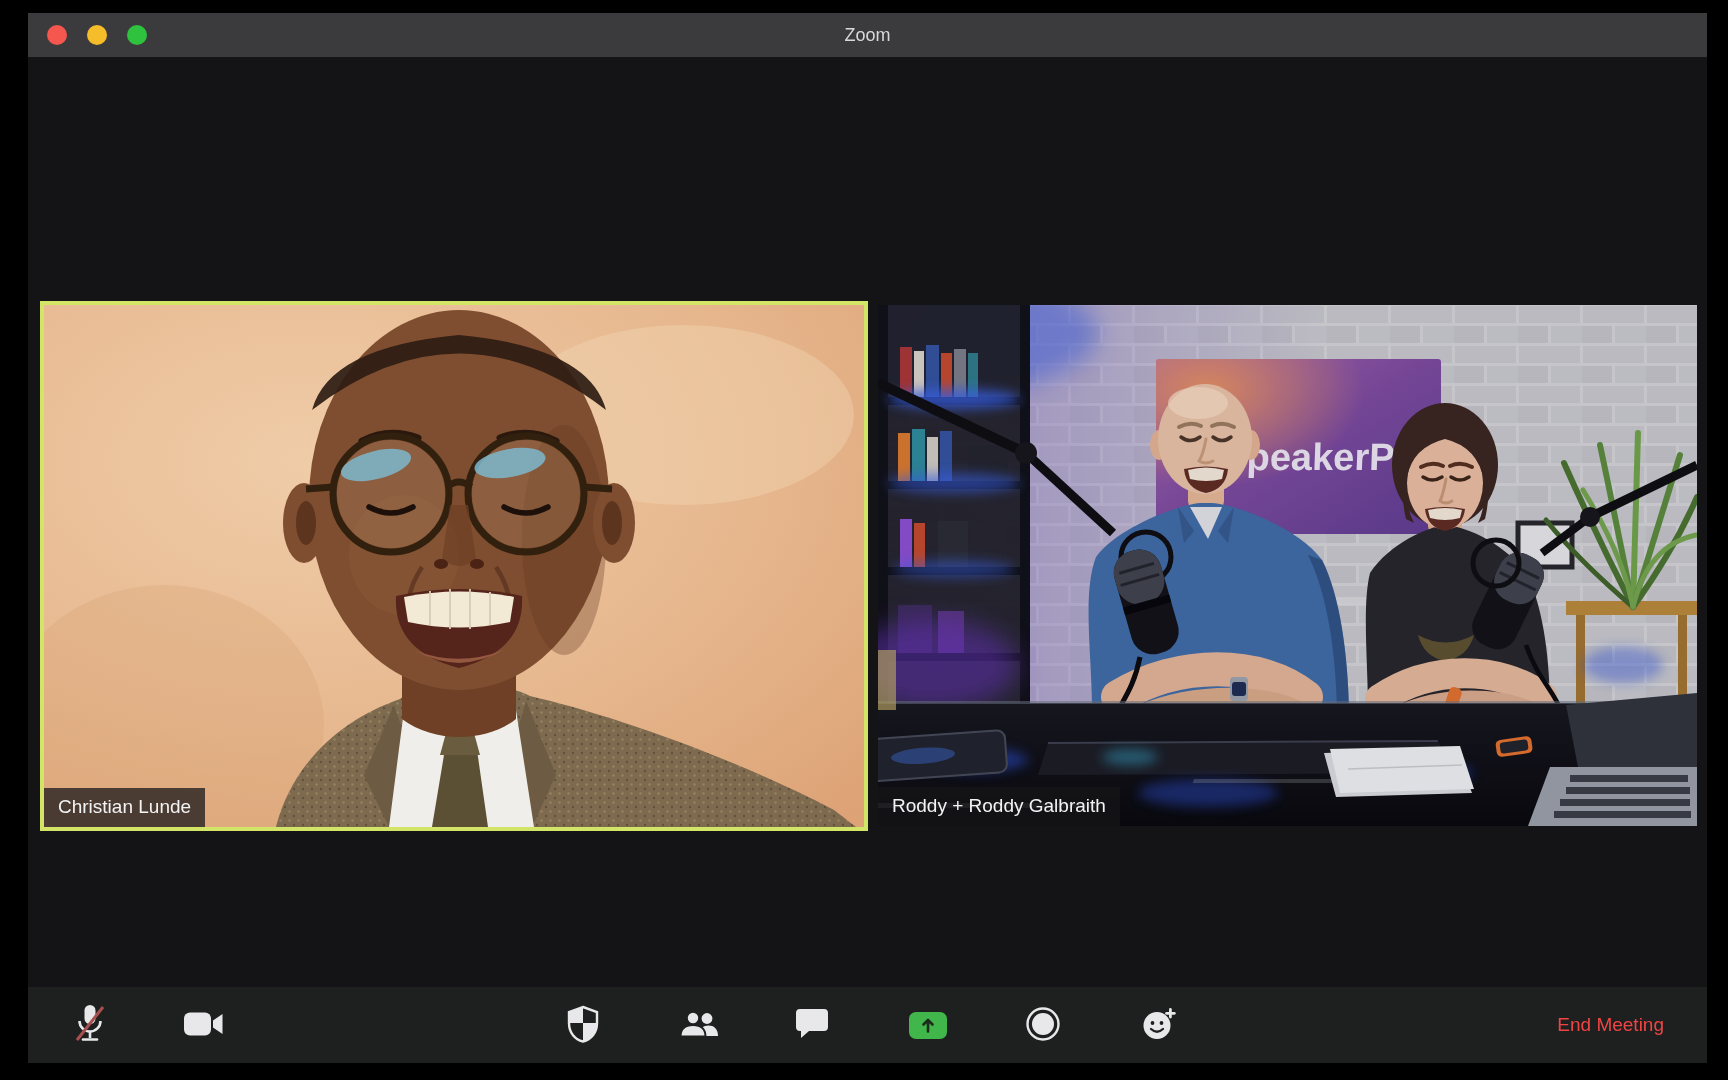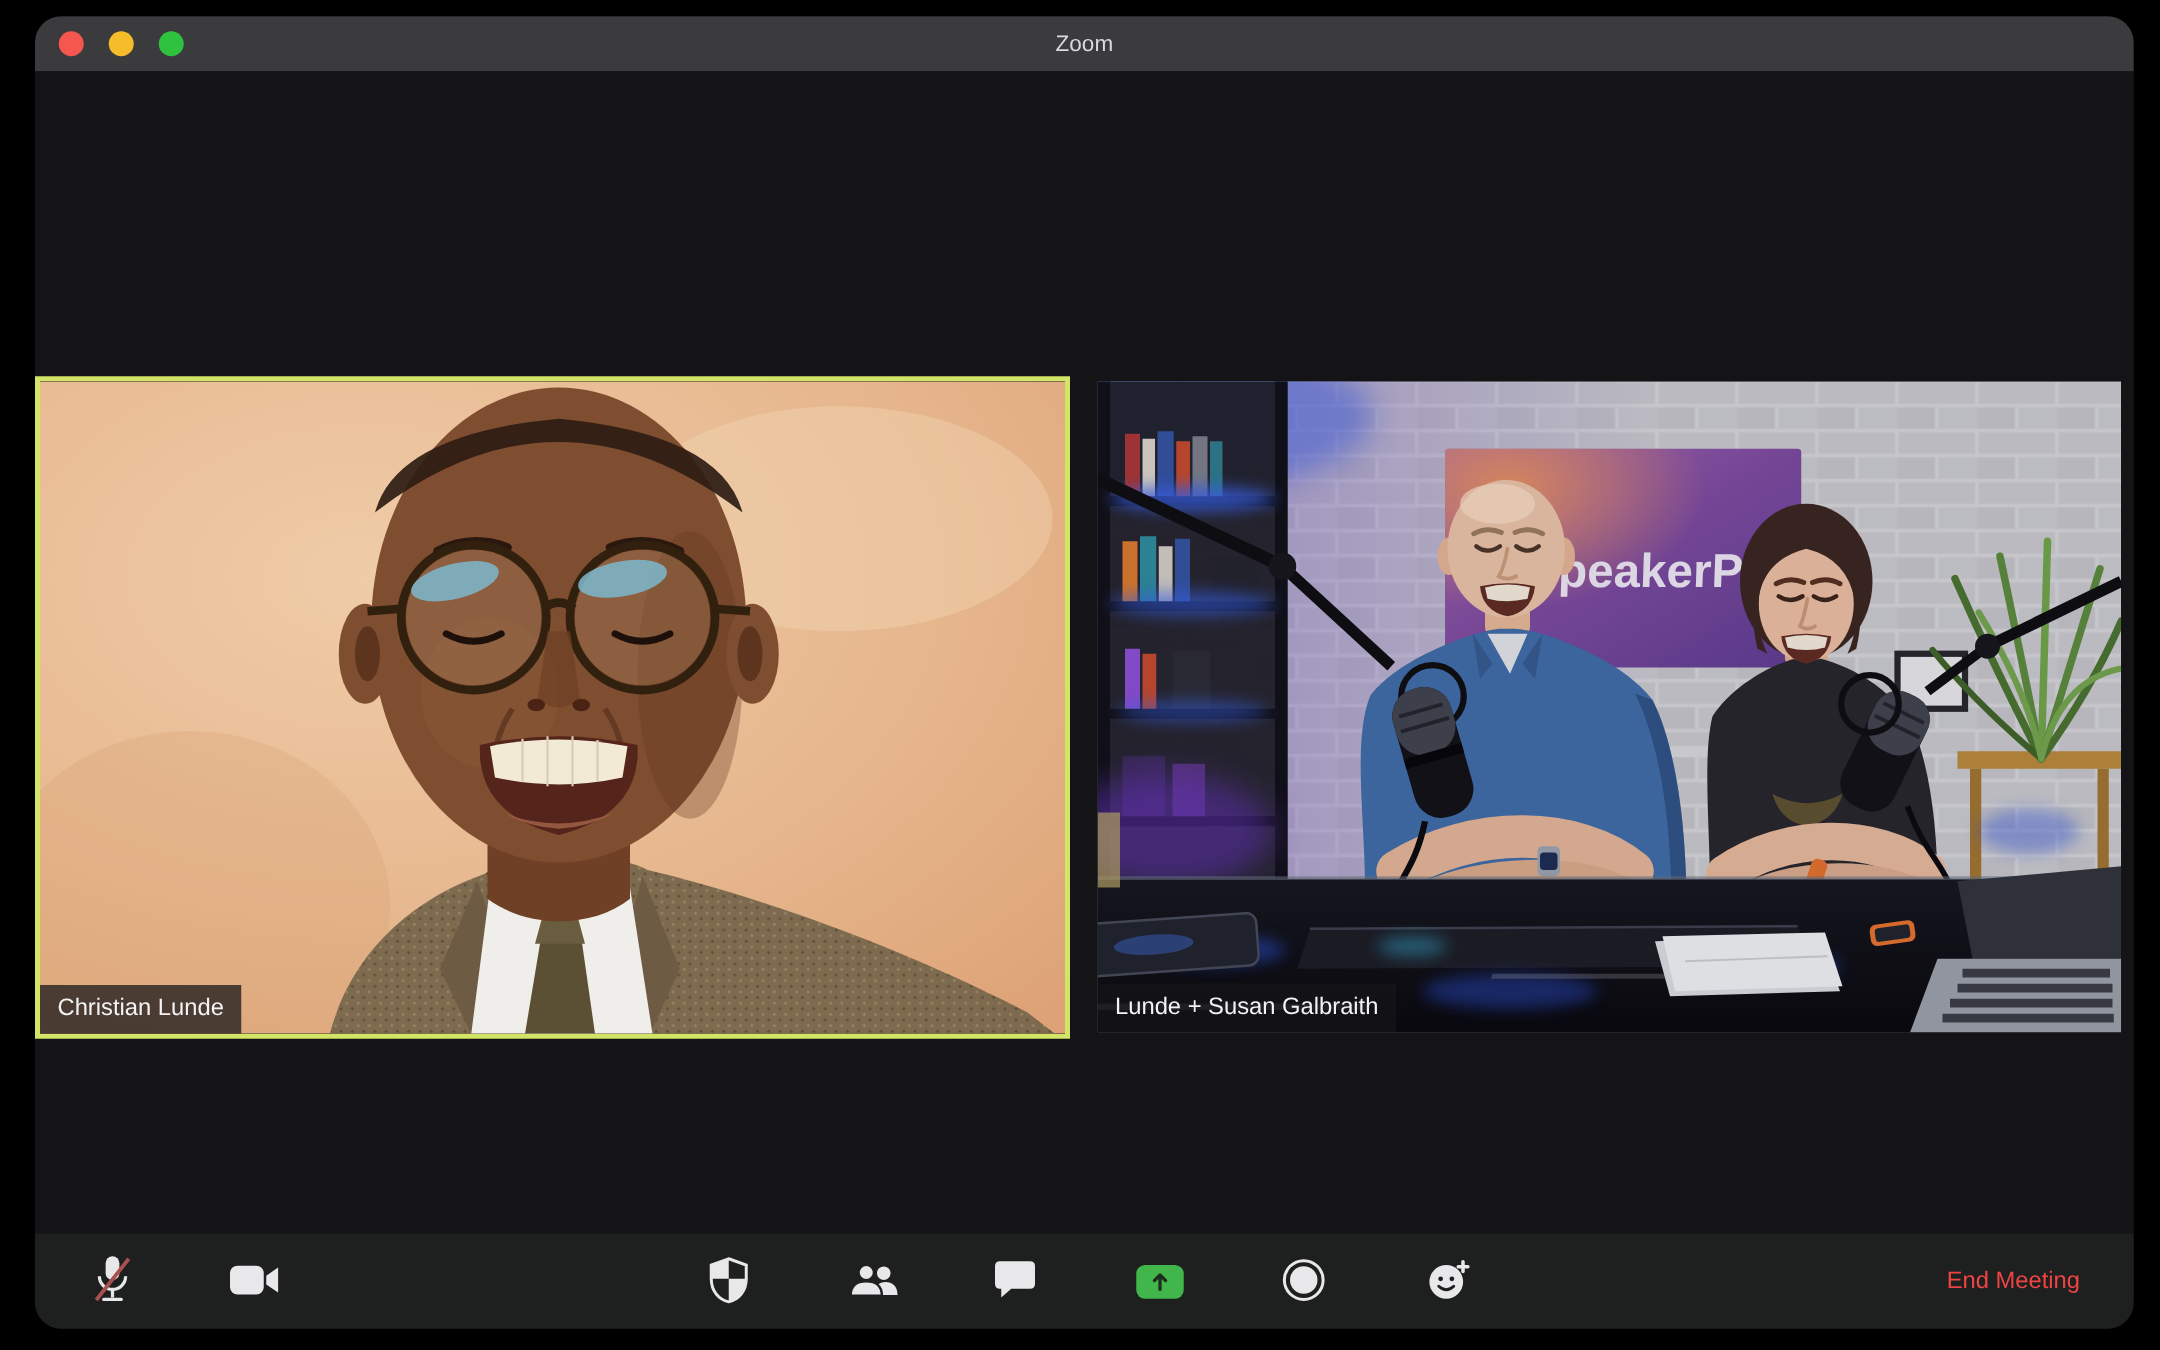--- a/index.html
+++ b/index.html
@@ -1,32 +1,32 @@
 <!DOCTYPE html>
 <html><head>
 <meta charset="utf-8">
 <style>
   html,body{margin:0;padding:0;}
   body{
     width:1728px;height:1080px;background:#000;overflow:hidden;position:relative;
     font-family:"Liberation Sans",sans-serif;
   }
   .window{position:absolute;left:28px;top:13px;width:1679px;height:1050px;
-    background:#151517;border-radius:21px;overflow:hidden;}
+    background:#151517;border-radius:0;overflow:hidden;}
   
   .titlebar{position:absolute;left:0;top:0;right:0;height:44px;background:#3b3b3d;
     display:flex;align-items:center;justify-content:center;}
   .traffic{position:absolute;left:19px;top:12px;display:flex;gap:20px;}
   .dot{width:20px;height:20px;border-radius:50%;border:none;padding:0;cursor:pointer;}
   .dot.red{background:#f5564d;} .dot.yellow{background:#f6bd2b;} .dot.green{background:#2ec23e;}
   .title{color:#d9d9db;font-size:18px;}
   
   .stage{position:absolute;left:0;top:44px;right:0;bottom:76px;background:#141416;}
   .tile{position:absolute;overflow:hidden;background:#0c0c0e;}
-  .tile-left{left:0;top:244px;width:820px;height:522px;border:4px solid #d2e567;}
+  .tile-left{left:12px;top:244px;width:820px;height:522px;border:4px solid #d2e567;}
   .tile-right{left:850px;top:248px;width:819px;height:521px;}
   .tile svg.scene{display:block;width:100%;height:100%;}
   .name-tag{position:absolute;left:0;bottom:0;background:rgba(22,22,24,.74);color:#f3f3f3;
     font-size:19px;padding:8px 14px;line-height:1.2;white-space:nowrap;}
   
   .toolbar{position:absolute;left:0;right:0;bottom:0;height:76px;background:#1e201f;}
   .tb-btn{position:absolute;top:50%;transform:translate(-50%,-50%);width:52px;height:52px;
     display:flex;align-items:center;justify-content:center;background:none;border:none;padding:0;cursor:pointer;}
   .share-box{width:38px;height:27px;background:#41b64a;border-radius:7px;
     display:flex;align-items:center;justify-content:center;}
@@ -322,21 +322,21 @@
             <rect x="676" y="506" width="137" height="7"></rect>
         </g>
 
         <g transform="rotate(-4 55 450)">
           <rect x="-12" y="430" width="140" height="42" rx="8" fill="#20242e" stroke="#454b58" stroke-width="2"></rect>
           <ellipse cx="45" cy="450" rx="32" ry="8" fill="#3a66c9" opacity=".5"></ellipse>
         </g>
         <rect x="0" y="345" width="18" height="60" fill="#b9a765" opacity=".7"></rect>
         <rect width="819" height="521" fill="#1a1030" opacity=".07"></rect>
       </svg>
-      <div class="name-tag">Lunde + Susan Galbraith</div>
+      <div class="name-tag">Roddy + Roddy Galbraith</div>
     </div>
   </div>
 
   <div class="toolbar">
 
     <button class="tb-btn" style="left:62px">
       <span>
         <svg width="36" height="44" viewBox="0 0 36 44">
           <rect x="12.5" y="3" width="11" height="19" rx="5.5" fill="#e8e8ea"></rect>
           <path d="M7.5,19 a10.5,10.5 0 0 0 21,0" fill="none" stroke="#e8e8ea" stroke-width="2.6"></path>

